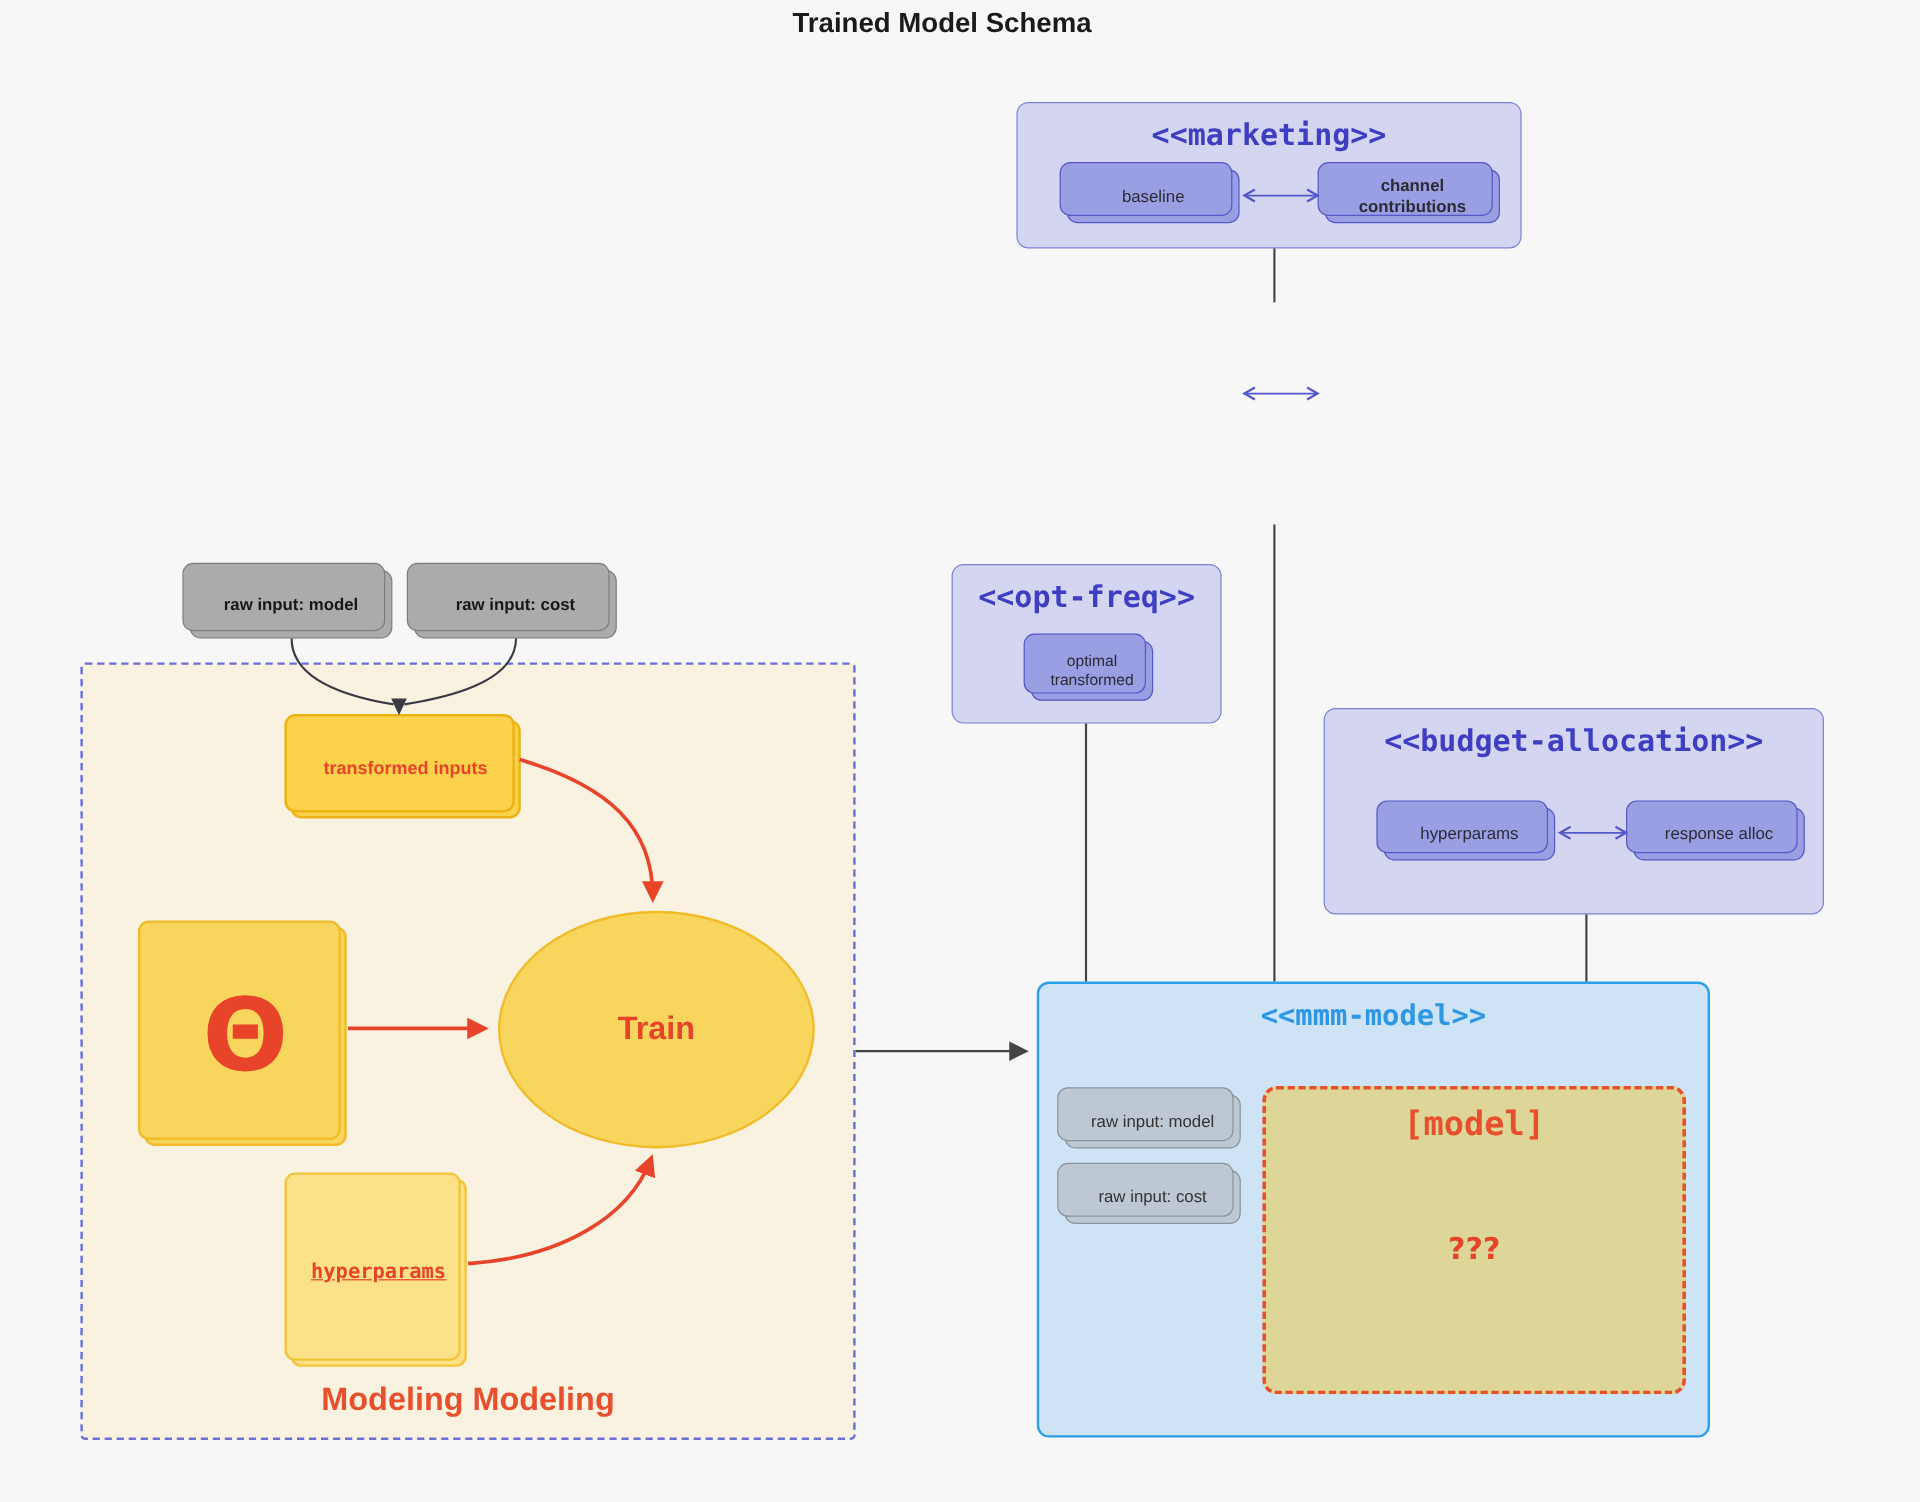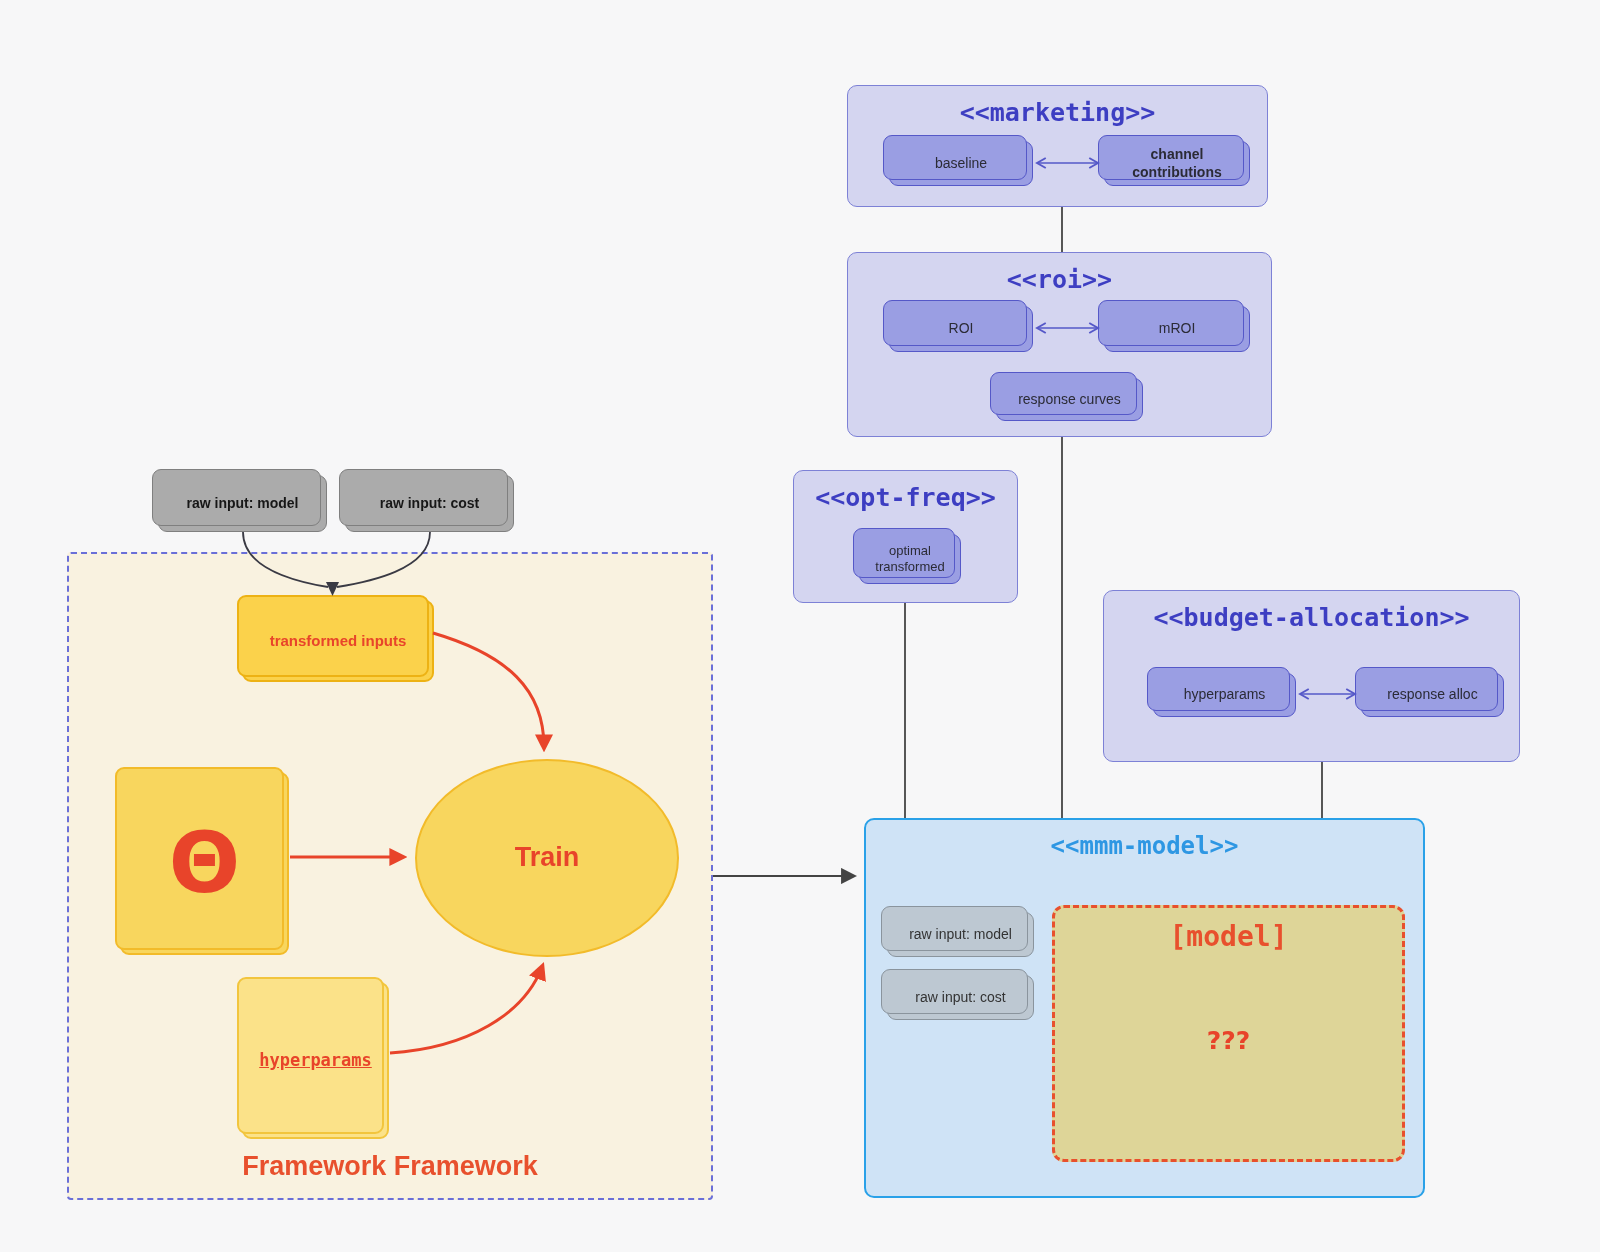--- a/index.html
+++ b/index.html
@@ -61,33 +61,28 @@
   #framework-label{position:absolute;left:0;right:0;bottom:16px;text-align:center;
     font-weight:bold;font-size:27px;color:#e8502d;}
 
   #connectors{position:absolute;left:0;top:0;width:1600px;height:1252px;z-index:5;pointer-events:none;}
 </style>
 </head>
 <body>
 
 <div id="canvas">
 
+  <div id="page-title">Trained Model Schema</div>
 
   <div class="group g-purple" style="left:847px;top:85px;width:421px;height:122px;">
     <div class="group-title mono">&lt;&lt;marketing&gt;&gt;</div>
     <div class="node stack n-purple" style="left:41px;top:55px;width:144px;height:45px;">baseline</div>
     <div class="node stack n-purple" style="left:256px;top:55px;width:146px;height:45px;font-weight:bold;">channel contributions</div>
   </div>
 
-  <div class="group g-purple" style="left:847px;top:252px;width:425px;height:185px;">
-    <div class="group-title mono">&lt;&lt;roi&gt;&gt;</div>
-    <div class="node stack n-purple" style="left:41px;top:53px;width:144px;height:46px;">ROI</div>
-    <div class="node stack n-purple" style="left:256px;top:53px;width:146px;height:46px;">mROI</div>
-    <div class="node stack n-purple" style="left:148px;top:125px;width:147px;height:43px;">response curves</div>
-  </div>
 
   <div class="group g-purple" style="left:793px;top:470px;width:225px;height:133px;">
     <div class="group-title mono">&lt;&lt;opt-freq&gt;&gt;</div>
     <div class="node stack n-purple" style="left:65px;top:63px;width:102px;height:50px;font-size:13px;">optimal transformed</div>
   </div>
 
   <div class="group g-purple" style="left:1103px;top:590px;width:417px;height:172px;">
     <div class="group-title mono">&lt;&lt;budget-allocation&gt;&gt;</div>
     <div class="node stack n-purple" style="left:49px;top:82px;width:143px;height:44px;">hyperparams</div>
     <div class="node stack n-purple" style="left:257px;top:82px;width:143px;height:44px;">response alloc</div>
@@ -101,21 +96,21 @@
       <div id="model-label" class="mono">[model]</div>
       <div id="unknown-label">???</div>
     </div>
   </div>
 
   <div class="group g-cream" style="left:67px;top:552px;width:646px;height:648px;">
     <div class="node stack n-yellow" style="left:173px;top:46px;width:192px;height:82px;">transformed inputs</div>
     <div id="theta-node" class="node stack n-ysoft" style="left:51px;top:218px;width:169px;height:183px;">Θ</div>
     <div id="train-node" class="node n-ysoft" style="left:346px;top:205px;width:264px;height:198px;">Train</div>
     <div class="node stack n-ypale" style="left:173px;top:428px;width:147px;height:157px;text-decoration:underline;">hyperparams</div>
-    <div id="framework-label">Framework Framework</div>
+    <div id="framework-label">Modeling Modeling</div>
   </div>
 
   <div class="node stack n-gray" style="left:158px;top:475px;width:169px;height:57px;">raw input: model</div>
   <div class="node stack n-gray" style="left:345px;top:475px;width:169px;height:57px;">raw input: cost</div>
 
   <svg id="connectors" viewBox="0 0 1600 1252">
     <defs>
       <marker id="mBlack" viewBox="0 0 10 10" refX="8" refY="5" markerWidth="9" markerHeight="9" orient="auto-start-reverse">
         <path d="M0,0 L10,5 L0,10 z" fill="#444444"></path>
       </marker>

